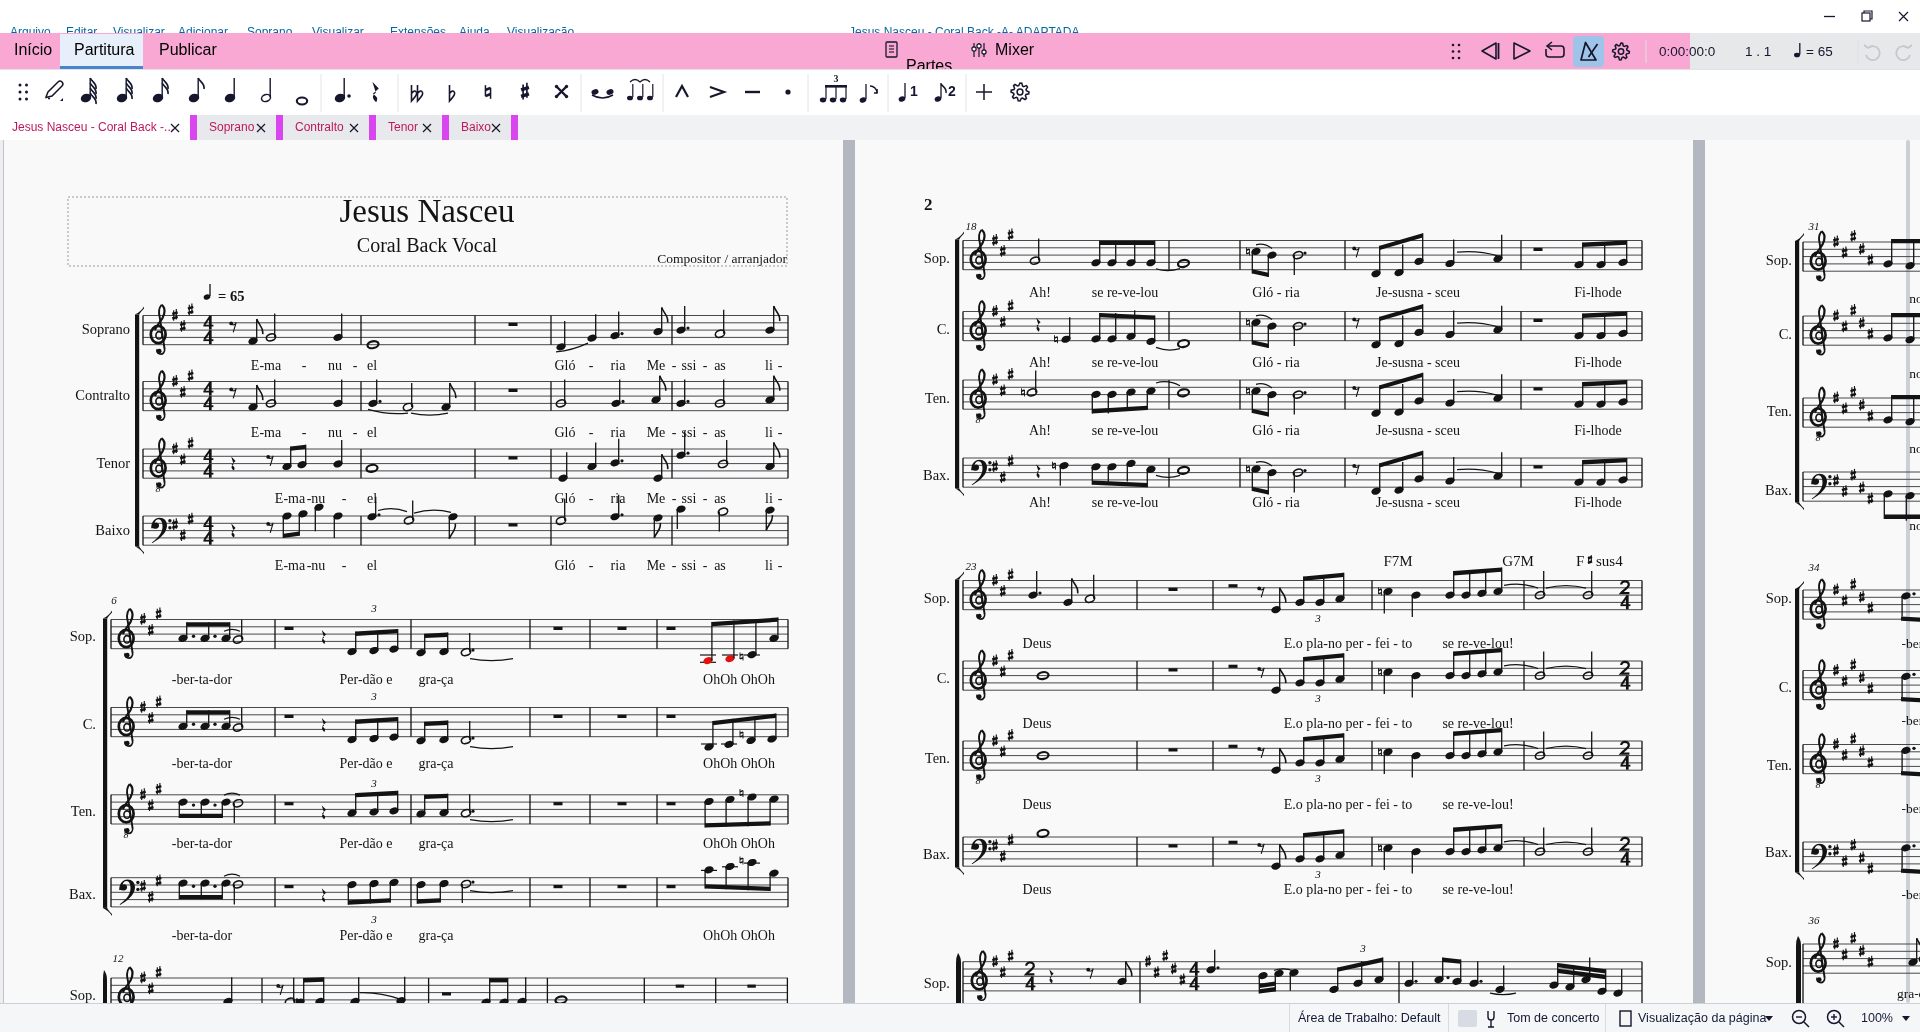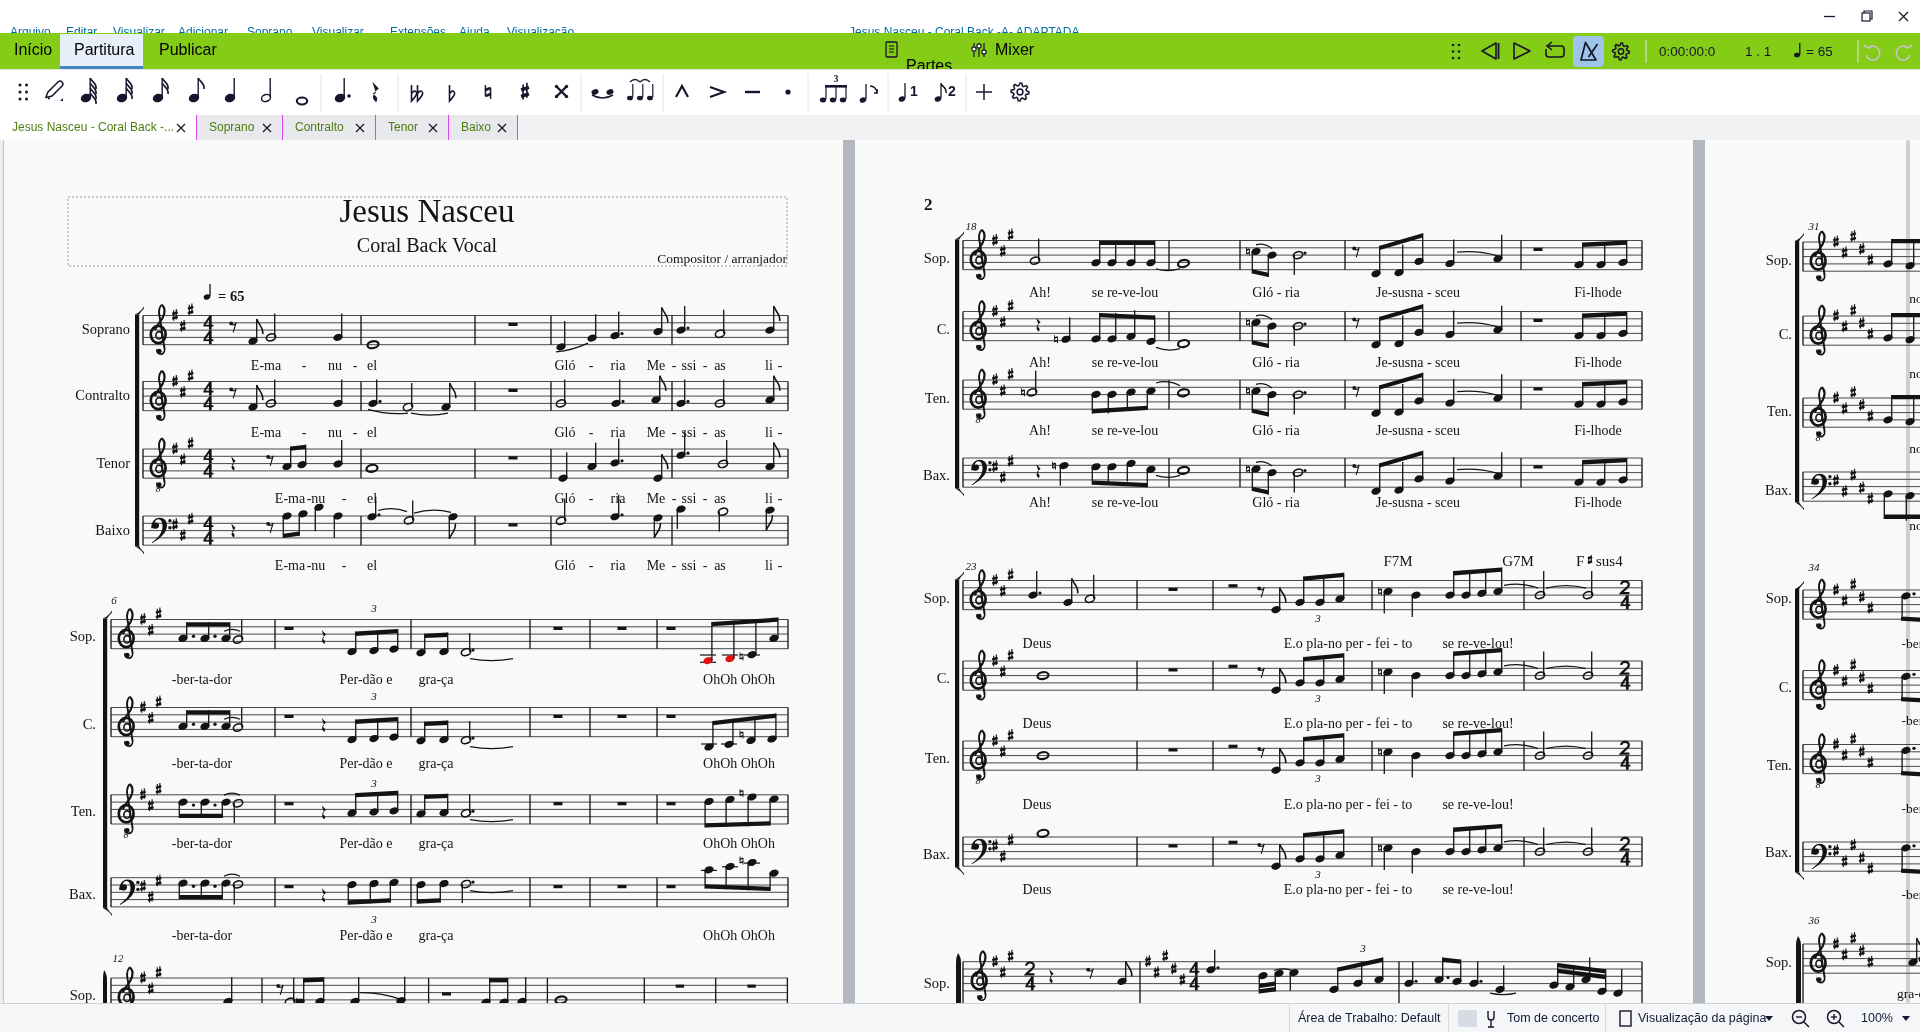--- a/index.html
+++ b/index.html
@@ -1,24 +1,24 @@
 <!DOCTYPE html>
 <html><head><meta charset="utf-8"><style>
 *{margin:0;padding:0;box-sizing:border-box}
 html,body{width:1920px;height:1032px;overflow:hidden;background:#e6e8ea;font-family:"Liberation Sans",sans-serif}
 .abs{position:absolute}
 #menubar{position:absolute;left:0;top:0;width:1920px;height:33px;background:#fff}
 #menubar .mi{position:absolute;top:16px;height:33px;line-height:33px;color:#0369a1;font-size:12px}
-#tb2{position:absolute;left:0;top:33px;width:1920px;height:36px;background:#84cc16}
+#tb2{position:absolute;left:0;top:33px;width:1690px;height:36px;background:#f9a8d4}
 #ntb{position:absolute;left:0;top:69px;width:1920px;height:46px;background:#fff;border-top:1px solid #e2e3e6}
 #tabbar{position:absolute;left:0;top:115px;width:1920px;height:25px;background:#f1f2f4}
 #canvas{position:absolute;left:0;top:140px;width:1920px;height:863px;background:#eceef0;overflow:hidden}
 #statusbar{position:absolute;left:0;top:1003px;width:1920px;height:37px;background:#f5f6f7;border-top:1px solid #cdd0d4;color:#111a36;font-size:12.5px}
 .page{position:absolute;background:#f9f9fa}
-.tab{position:absolute;top:0;height:25px;font-size:12px;color:#4d7c0f;line-height:25px;border-right:1px solid #d946ef}
+.tab{position:absolute;top:0;height:25px;font-size:12px;color:#be185d;line-height:25px;border-right:7px solid #d946ef}
 .sep{position:absolute;width:1px;background:#d8dade}
 text{white-space:pre}
 svg{opacity:0.999;will-change:transform}
 </style></head><body>
 <div id="menubar">
 <div class="mi" style="left:10px">Arquivo</div>
 <div class="mi" style="left:66px">Editar</div>
 <div class="mi" style="left:113px">Visualizar</div>
 <div class="mi" style="left:178px">Adicionar</div>
 <div class="mi" style="left:247px">Soprano</div>

